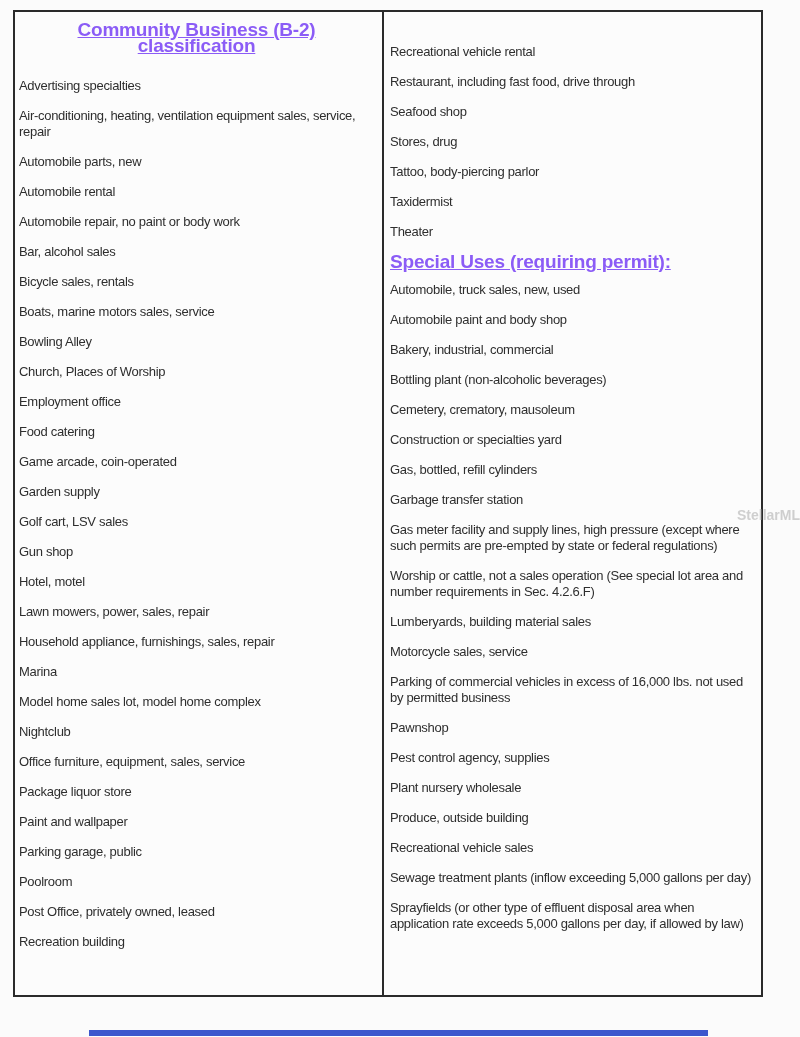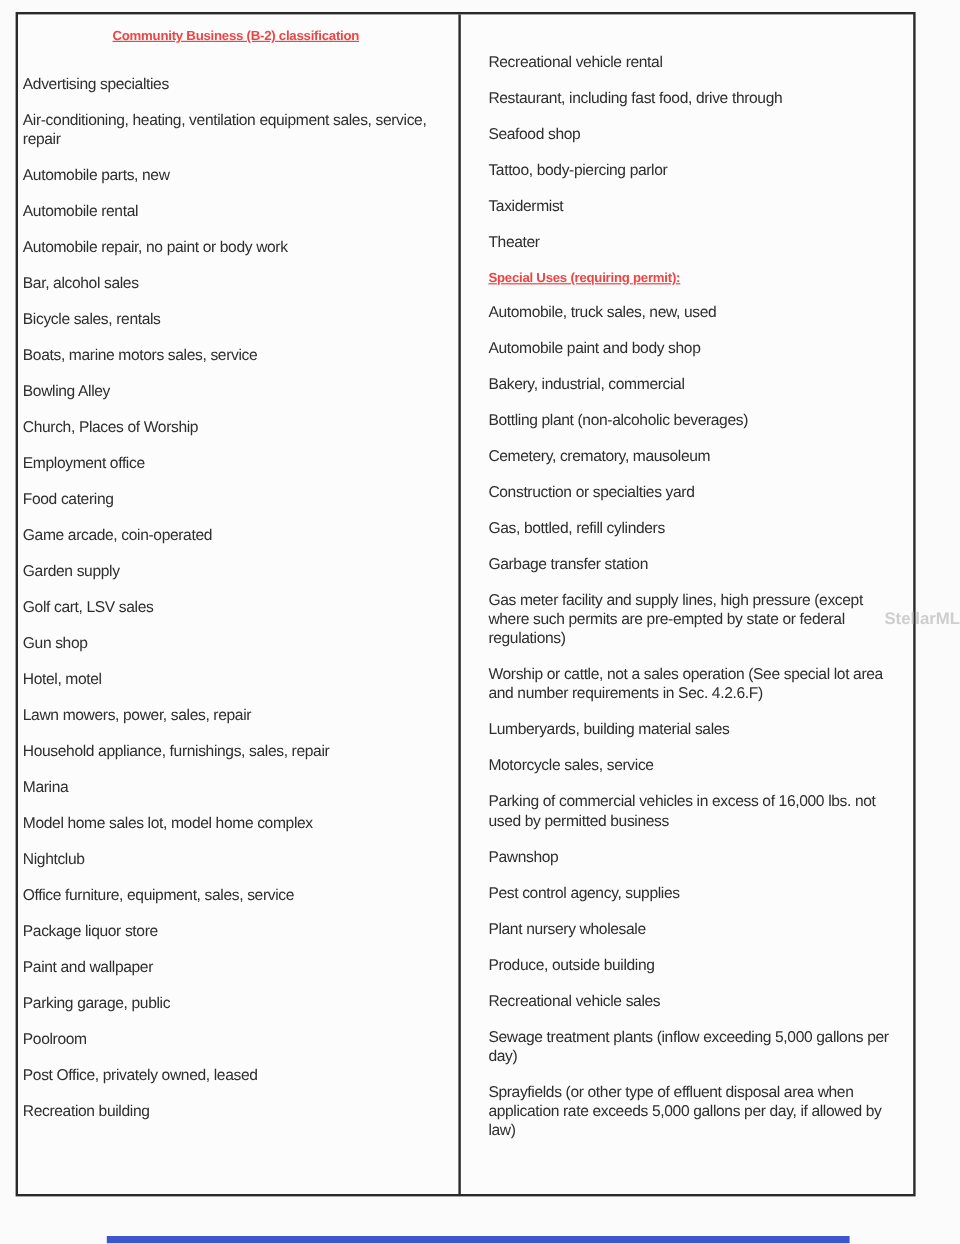--- a/index.html
+++ b/index.html
@@ -24,29 +24,29 @@
     background: #fcfcfc;
   }
   .col { box-sizing: border-box; overflow: hidden; }
   .col-left {
     width: 369px;
     border-right: 2px solid #2a2a2a;
     padding: 10px 8px 0 4px;
   }
   .col-right {
     flex: 1;
-    padding: 32px 6px 0 23px;
+    padding: 32px 6px 0 6px;
   }
   .col-title {
-    font-size: 11px;
+    font-size: 19px;
     font-weight: bold;
     text-decoration: underline;
     letter-spacing: -0.2px;
     line-height: 16px;
-    color: #ef4444;
+    color: #8b5cf6;
   }
   .col-title.centered {
     text-align: center;
     margin-bottom: 24px;
   }
   .col-title.special {
     text-align: left;
     margin-top: 3px;
     margin-bottom: 12px;
   }
@@ -114,20 +114,21 @@
           <div class="item">Post Office, privately owned, leased</div>
           <div class="item">Recreation building</div>
         </div>
     </div>
 
     <div class="col col-right">
       <div>
           <div class="item">Recreational vehicle rental</div>
           <div class="item">Restaurant, including fast food, drive through</div>
           <div class="item">Seafood shop</div>
+          <div class="item">Stores, drug</div>
           <div class="item">Tattoo, body-piercing parlor</div>
           <div class="item">Taxidermist</div>
           <div class="item">Theater</div>
         </div>
       <div class="col-title special">Special Uses (requiring permit):</div>
       <div>
           <div class="item">Automobile, truck sales, new, used</div>
           <div class="item">Automobile paint and body shop</div>
           <div class="item">Bakery, industrial, commercial</div>
           <div class="item">Bottling plant (non-alcoholic beverages)</div>

